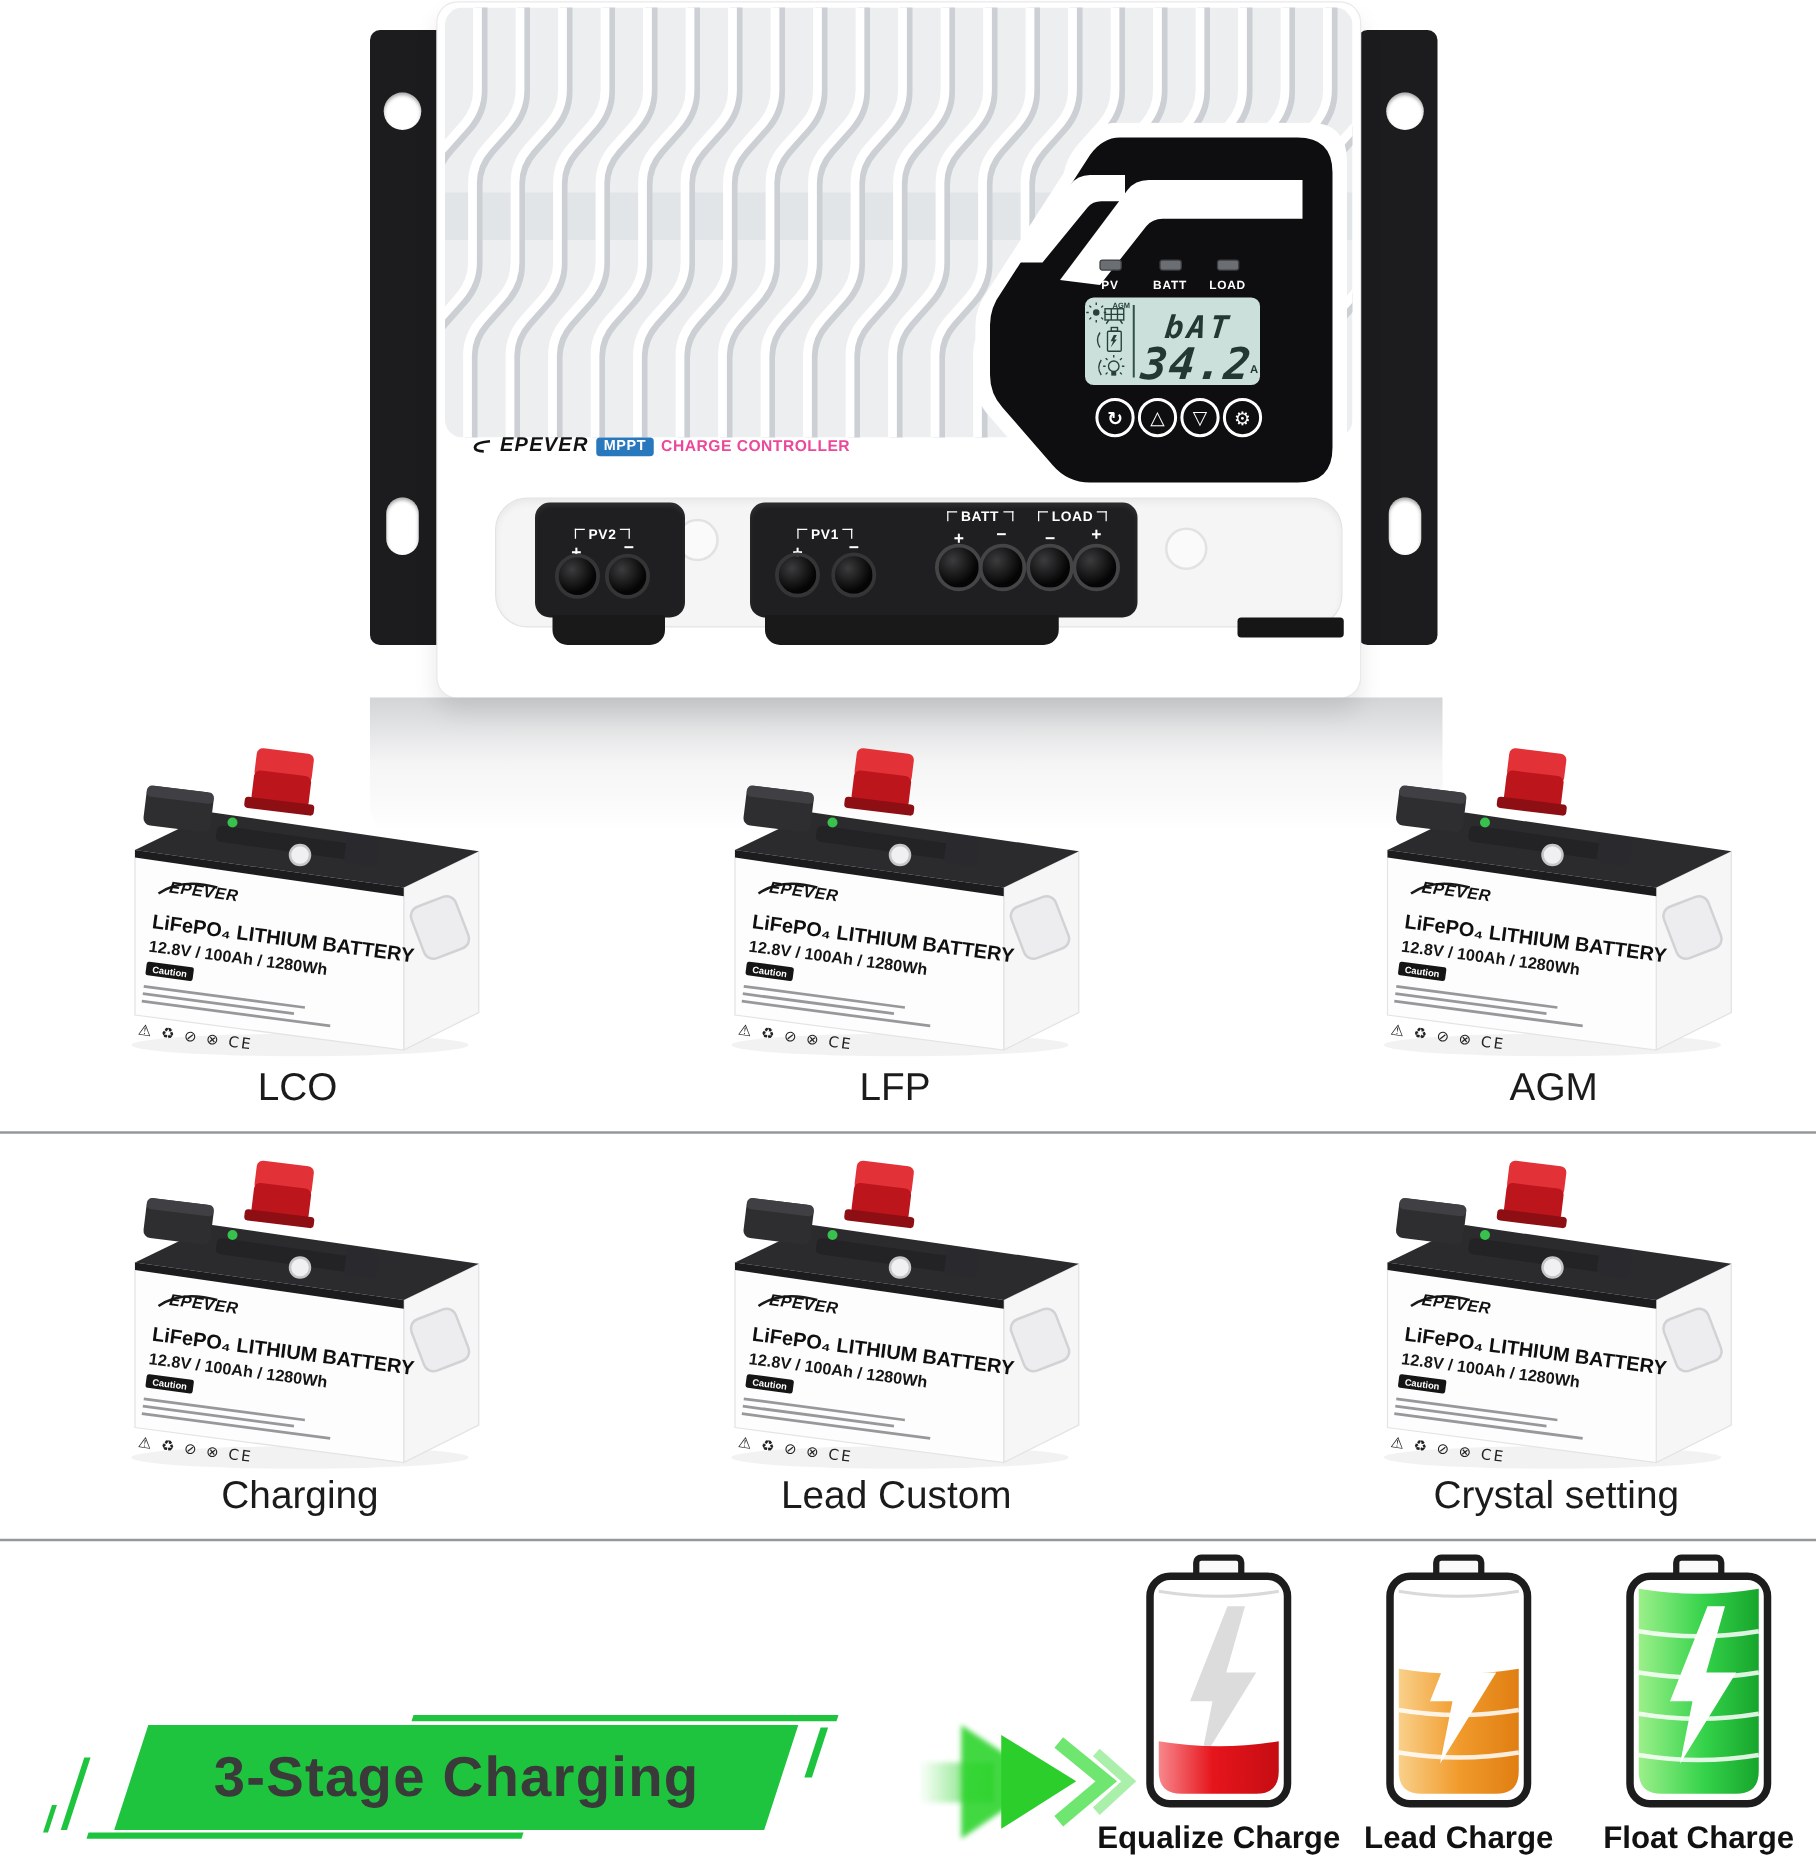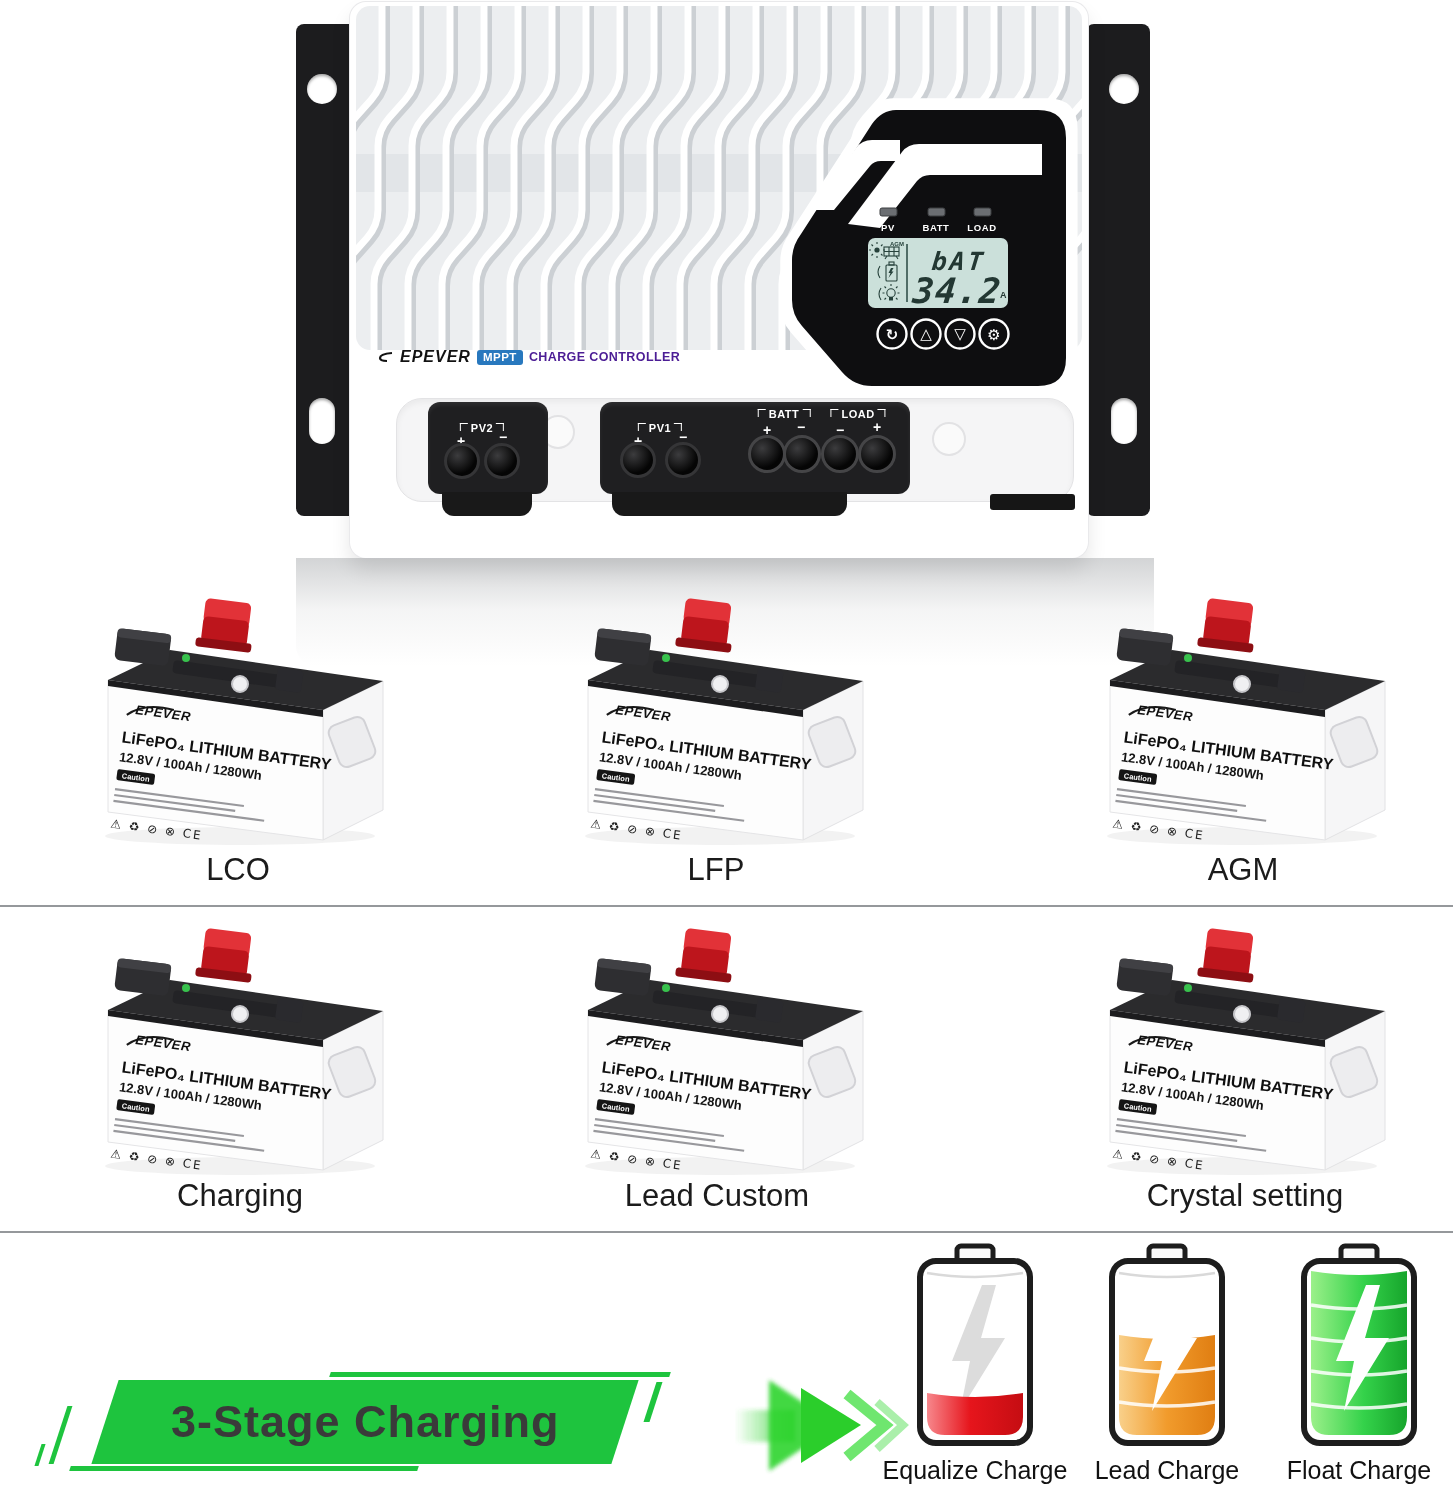--- a/index.html
+++ b/index.html
@@ -16,21 +16,21 @@
   
   .ctrl-body{position:absolute;left:350px;top:2px;width:738px;height:556px;background:#fff;
              border-radius:16px;box-shadow:0 0 0 1px #e9e9eb,0 12px 20px rgba(0,0,0,.10);}
   .fins{position:absolute;left:6px;top:4px;width:726px;height:344px;clip-path:inset(0 round 14px);}
   .fin-shadow{stroke:#ccd0d4;stroke-width:10;fill:none;transform:translate(3px,2px);}
   .fin-white{stroke:#ffffff;stroke-width:7;fill:none;}
 
   .logo-strip{position:absolute;left:28px;top:346px;display:flex;align-items:center;gap:6px;}
   .epever-text{font-style:italic;font-weight:800;font-size:16px;letter-spacing:1px;color:#121212;}
   .mppt-badge{background:#2878be;color:#fff;font-weight:700;font-size:11.5px;padding:1px 6px 2px;border-radius:3px;letter-spacing:.5px;}
-  .brand-suffix{font-weight:800;font-size:12.5px;letter-spacing:.4px;color:#4c1d95;}
+  .brand-suffix{font-weight:800;font-size:12.5px;letter-spacing:.4px;color:#ec4899;}
 
   .terminal-inset{position:absolute;left:46px;top:396px;width:676px;height:102px;background:#f5f5f6;
                   border:1px solid #e3e3e5;border-radius:26px;box-shadow:inset 0 3px 6px rgba(0,0,0,.05);}
   .tblock{position:absolute;top:400px;height:92px;background:#1f1f21;border-radius:12px;box-shadow:inset 0 3px 4px rgba(255,255,255,.07);}
   .tblock-a{left:78px;width:120px;}
   .tblock-b{left:250px;width:310px;}
   .ttab{position:absolute;top:490px;height:24px;background:#191919;border-radius:0 0 12px 12px;}
   .ttab-a{left:92px;width:90px;}
   .ttab-b{left:262px;width:235px;}
   .rslot{position:absolute;left:640px;top:492px;width:85px;height:16px;background:#161616;border-radius:3px;}
@@ -67,21 +67,21 @@
   .type-label{position:absolute;width:300px;text-align:center;font-size:31px;color:#1b1b1b;}
 
   .divider{position:absolute;left:0;width:1453px;height:2px;background:#95989b;}
 
   
   .banner{position:absolute;left:105px;top:1380px;width:520px;height:84px;background:#1ec43e;
           transform:skewX(-18deg);display:flex;align-items:center;justify-content:center;}
   .banner-text{transform:skewX(18deg);font-size:45px;font-weight:700;color:#3a3a3a;letter-spacing:1px;white-space:nowrap;}
   .accent{position:absolute;background:#1ec43e;transform:skewX(-18deg);}
 
-  .stage-label{position:absolute;width:220px;text-align:center;font-size:25px;color:#111;transform:translateX(-50%);}
+  .stage-label{position:absolute;width:220px;text-align:center;font-size:25px;color:#111;transform:translateX(-50%);font-weight:bold;}
   .cap{fill:#fafafa;stroke:#1d1d1d;stroke-width:5;}
   .shell{fill:#ffffff;stroke:#1d1d1d;stroke-width:6;}
   .sep{stroke:#fff;stroke-width:3.5;fill:none;opacity:.85;}
   .inner-shade{stroke:#d9d9d9;stroke-width:2.5;fill:none;}
 </style>
 </head>
 <body>
 
 <svg width="0" height="0" style="position:absolute" aria-hidden="true">
   <defs>

